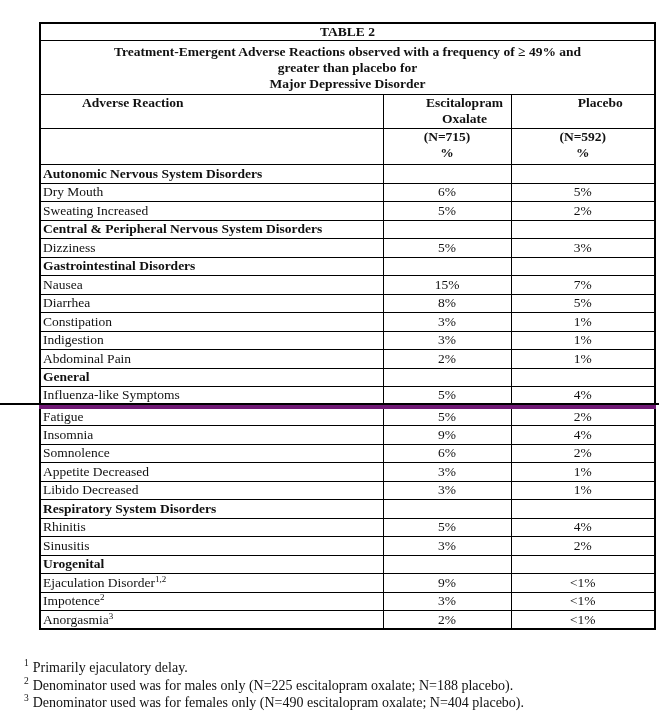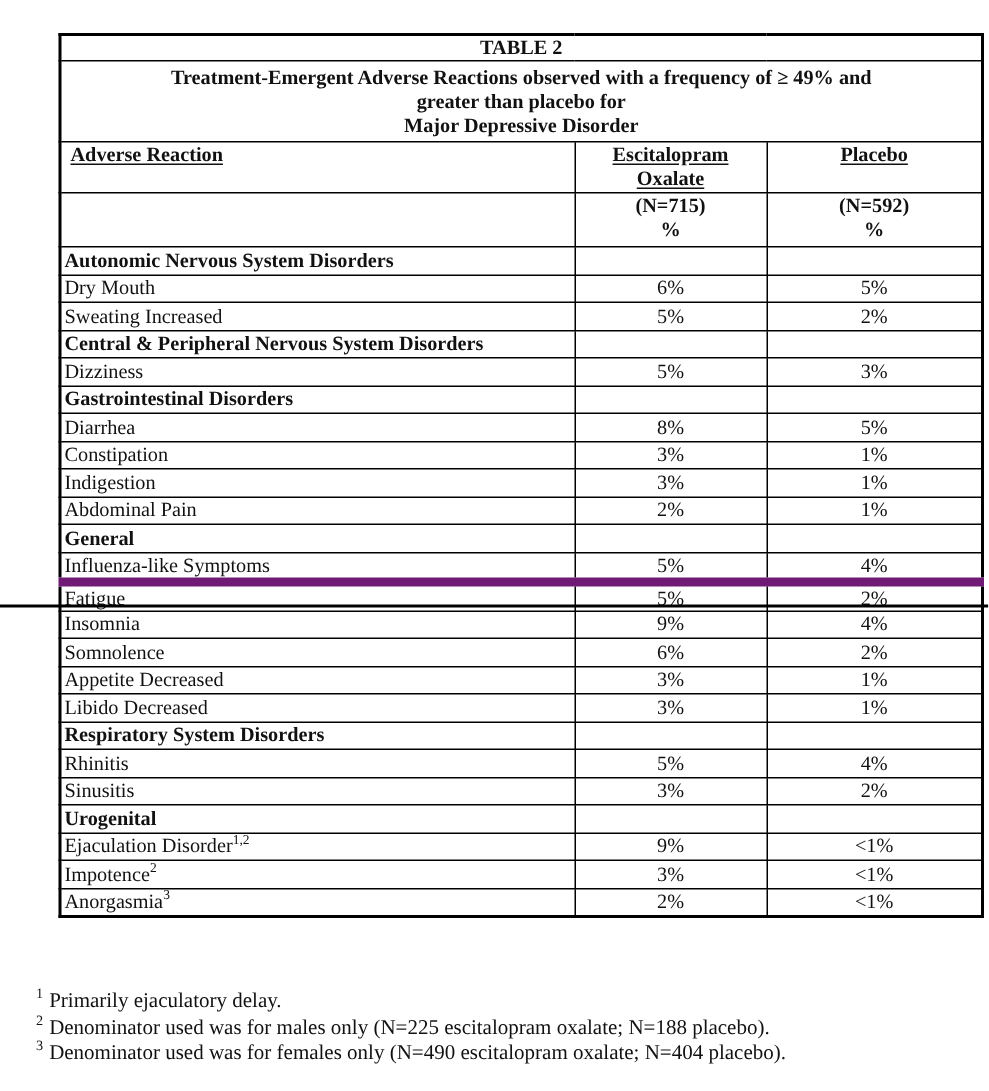--- a/index.html
+++ b/index.html
@@ -48,21 +48,21 @@
   }
   td.header-cell {
     font-weight: bold;
     font-size: 14px;
     vertical-align: top;
     height: 34px;
     padding-top: 1px;
   }
   td.header-cell.left { text-align: left; padding-left: 6px; }
   td.header-cell.center { text-align: center; }
-  .u { text-decoration: underline; text-underline-offset: 2px; }
+  .u { text-underline-offset: 2px; margin-left: 35px; }
   td.subheader-cell {
     font-weight: bold;
     font-size: 14px;
     text-align: center;
     vertical-align: top;
     height: 36px;
     line-height: 17px;
     padding-top: 1px;
   }
   tr.body-row { height: 18.5px; }
@@ -162,20 +162,25 @@
         </tr>
         <tr class="body-row">
           <td class="label-cell"><span>Dizziness</span></td>
           <td class="value-cell">5%</td>
           <td class="value-cell">3%</td>
         </tr>
         <tr class="body-row">
           <td class="label-cell category"><span>Gastrointestinal Disorders</span></td>
           <td class="value-cell"></td>
           <td class="value-cell"></td>
+        </tr>
+        <tr class="body-row">
+          <td class="label-cell"><span>Nausea</span></td>
+          <td class="value-cell">15%</td>
+          <td class="value-cell">7%</td>
         </tr>
         <tr class="body-row">
           <td class="label-cell"><span>Diarrhea</span></td>
           <td class="value-cell">8%</td>
           <td class="value-cell">5%</td>
         </tr>
         <tr class="body-row">
           <td class="label-cell"><span>Constipation</span></td>
           <td class="value-cell">3%</td>
           <td class="value-cell">1%</td>

